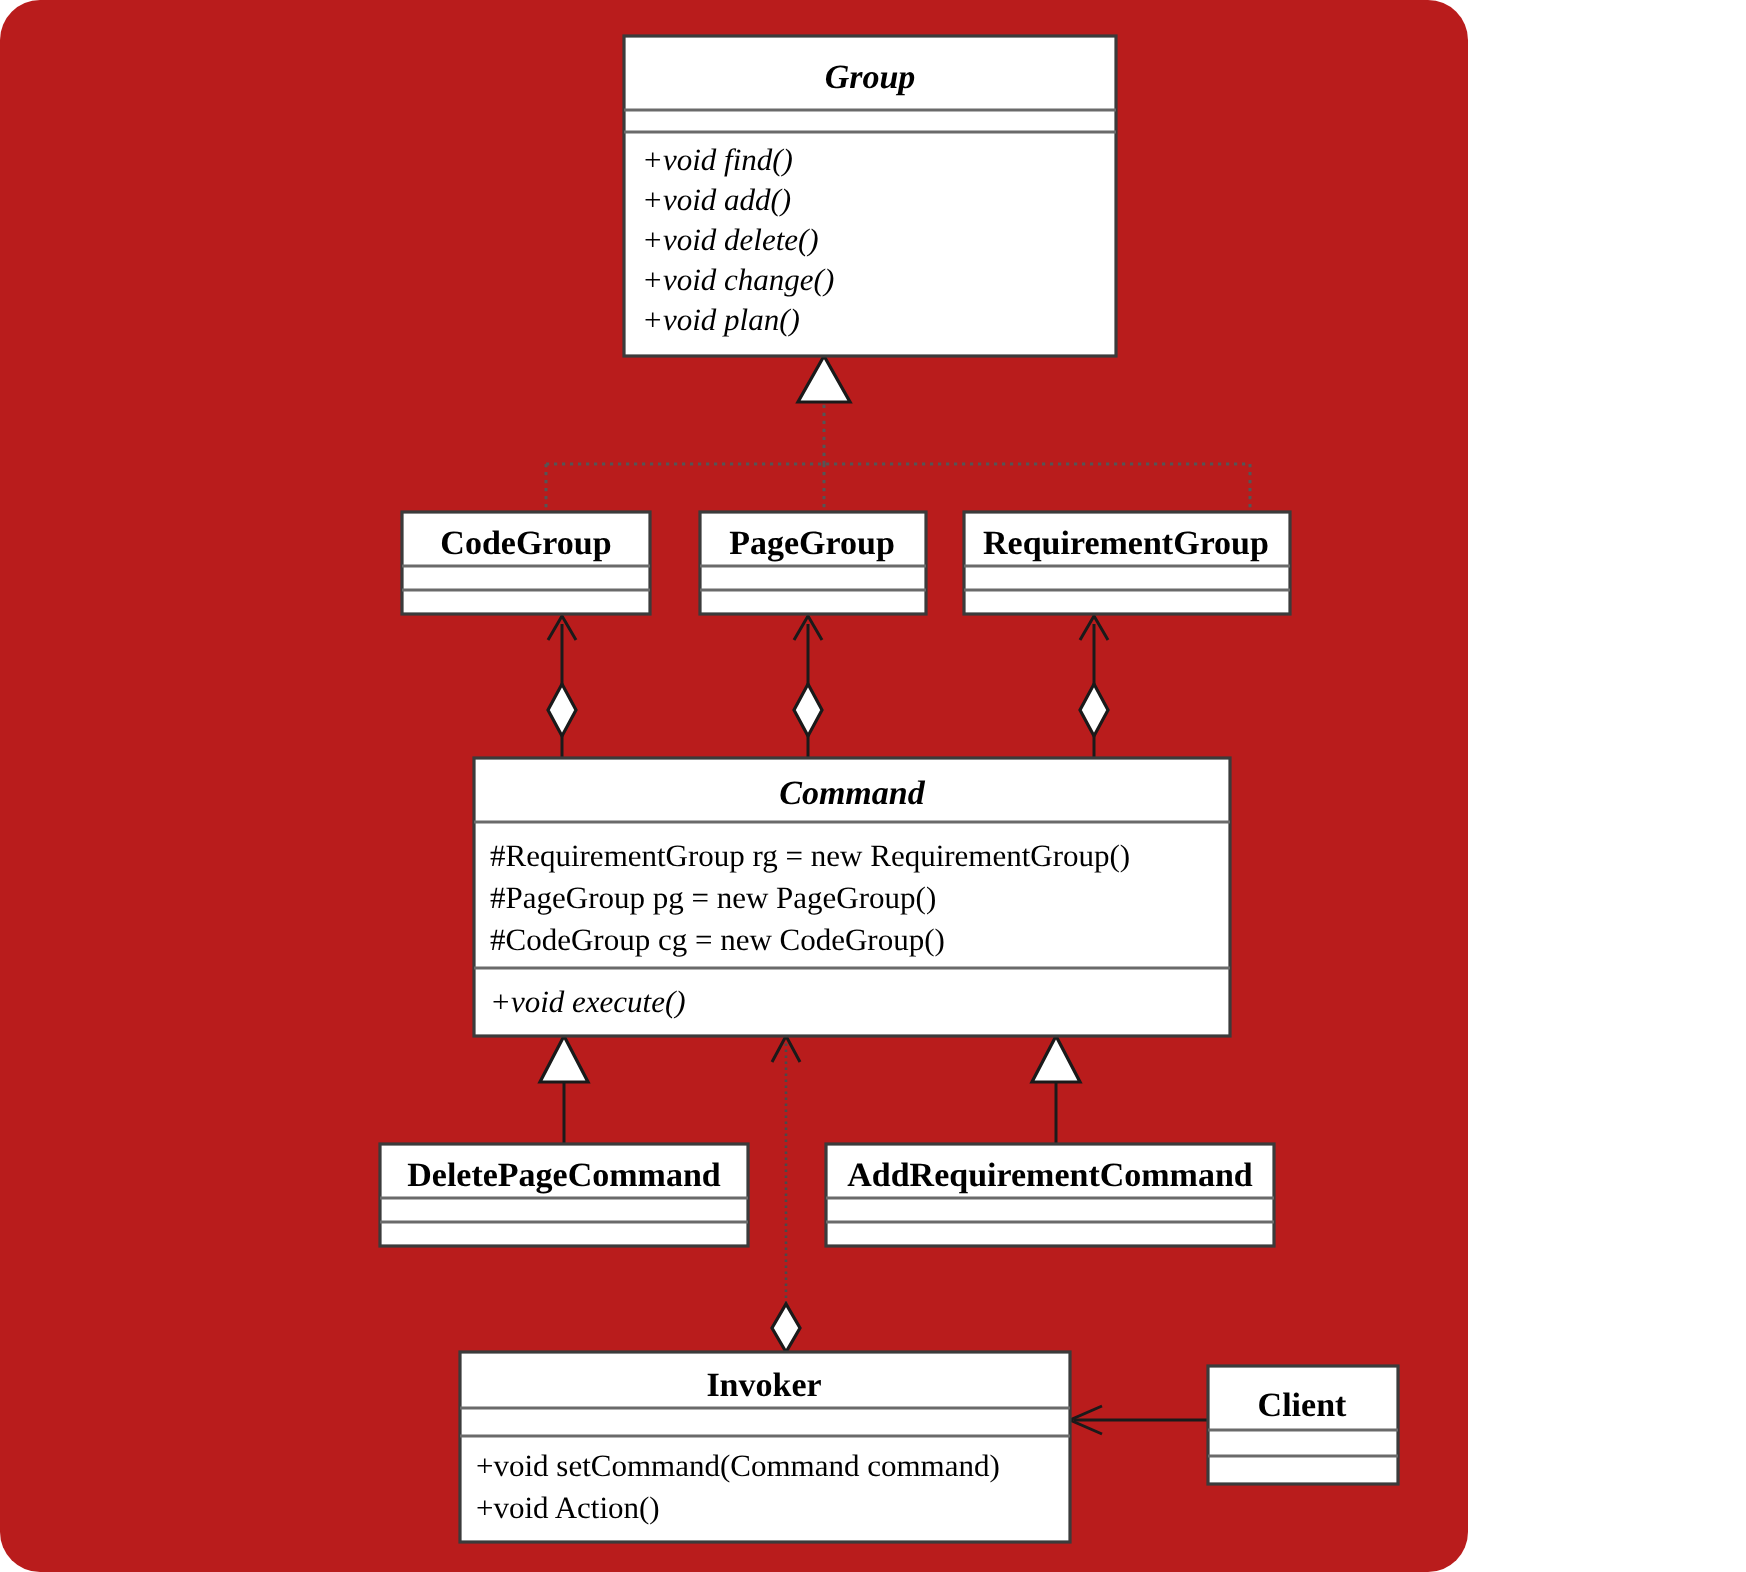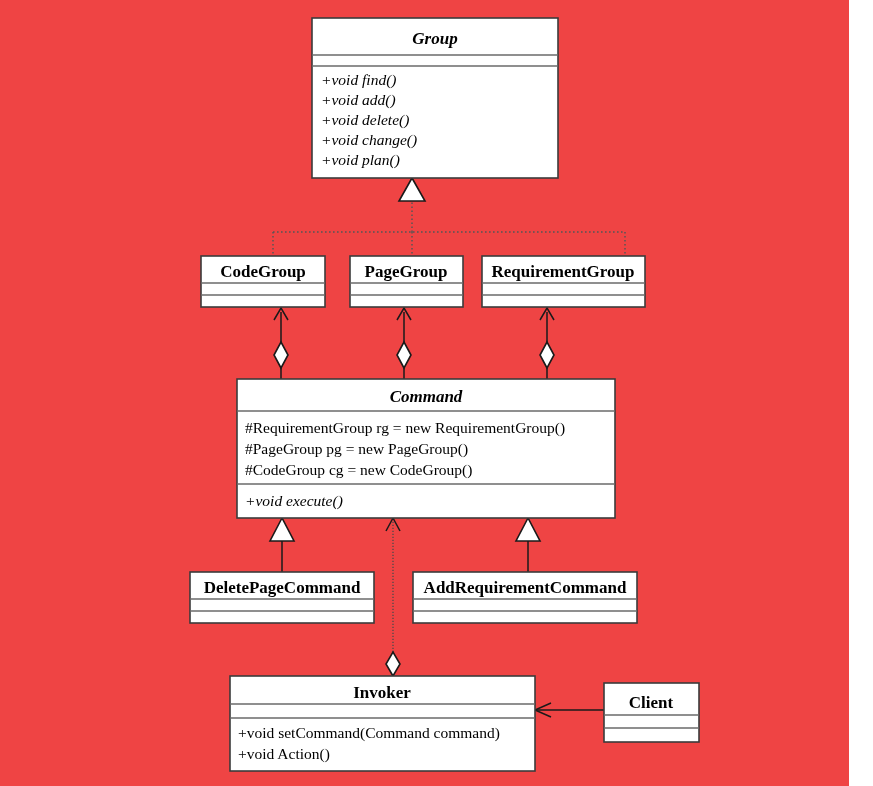--- a/index.html
+++ b/index.html
@@ -8,23 +8,24 @@
     background: #ffffff;
   }
   body {
     font-family: "Liberation Serif", serif;
     width: 873px;
     height: 786px;
     overflow: hidden;
   }
   #diagram-root {
     position: relative;
-    width: 849px;
+    width: 734px;
     height: 786px;
-    background: #ef4444;
+    background: #b91c1c;
+    border-radius: 20px;
   }
   svg.uml {
     display: block;
     width: 873px;
     height: 786px;
   }
   .cls-box {
     fill: #ffffff;
     stroke: #3b3b3b;
     stroke-width: 1.6;

